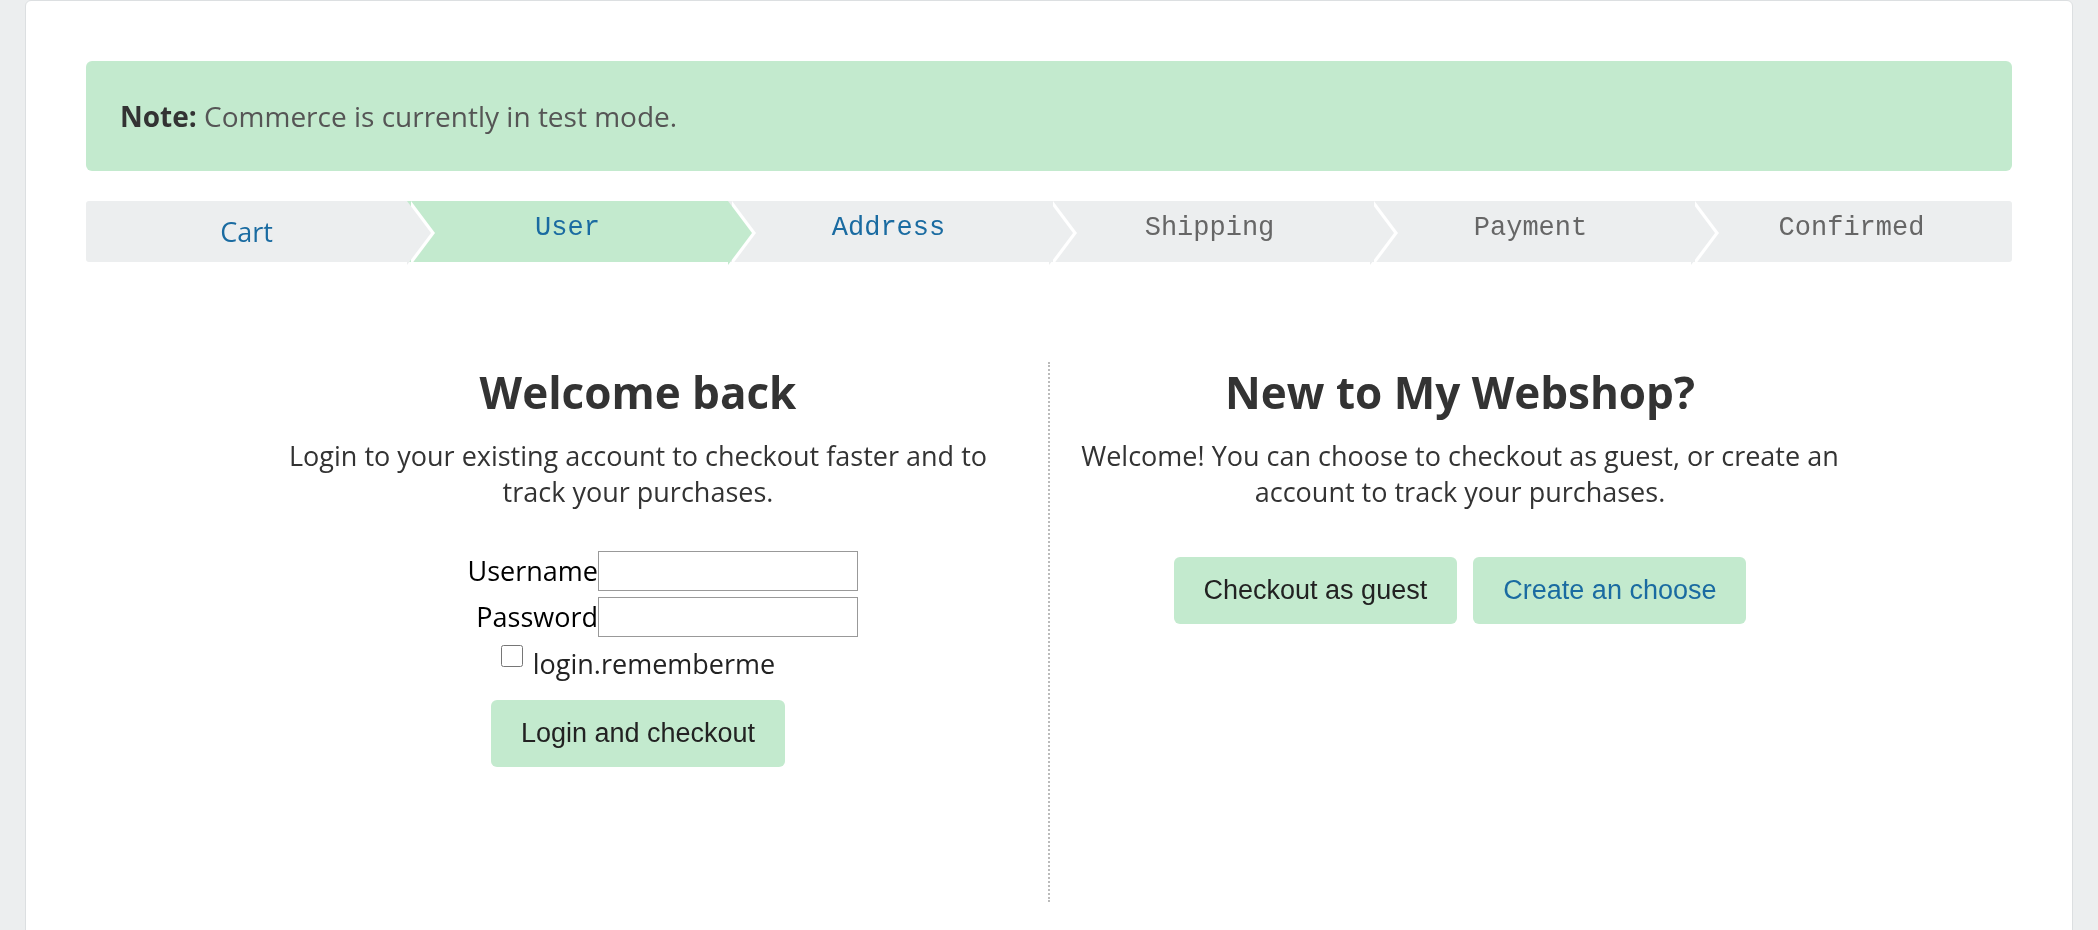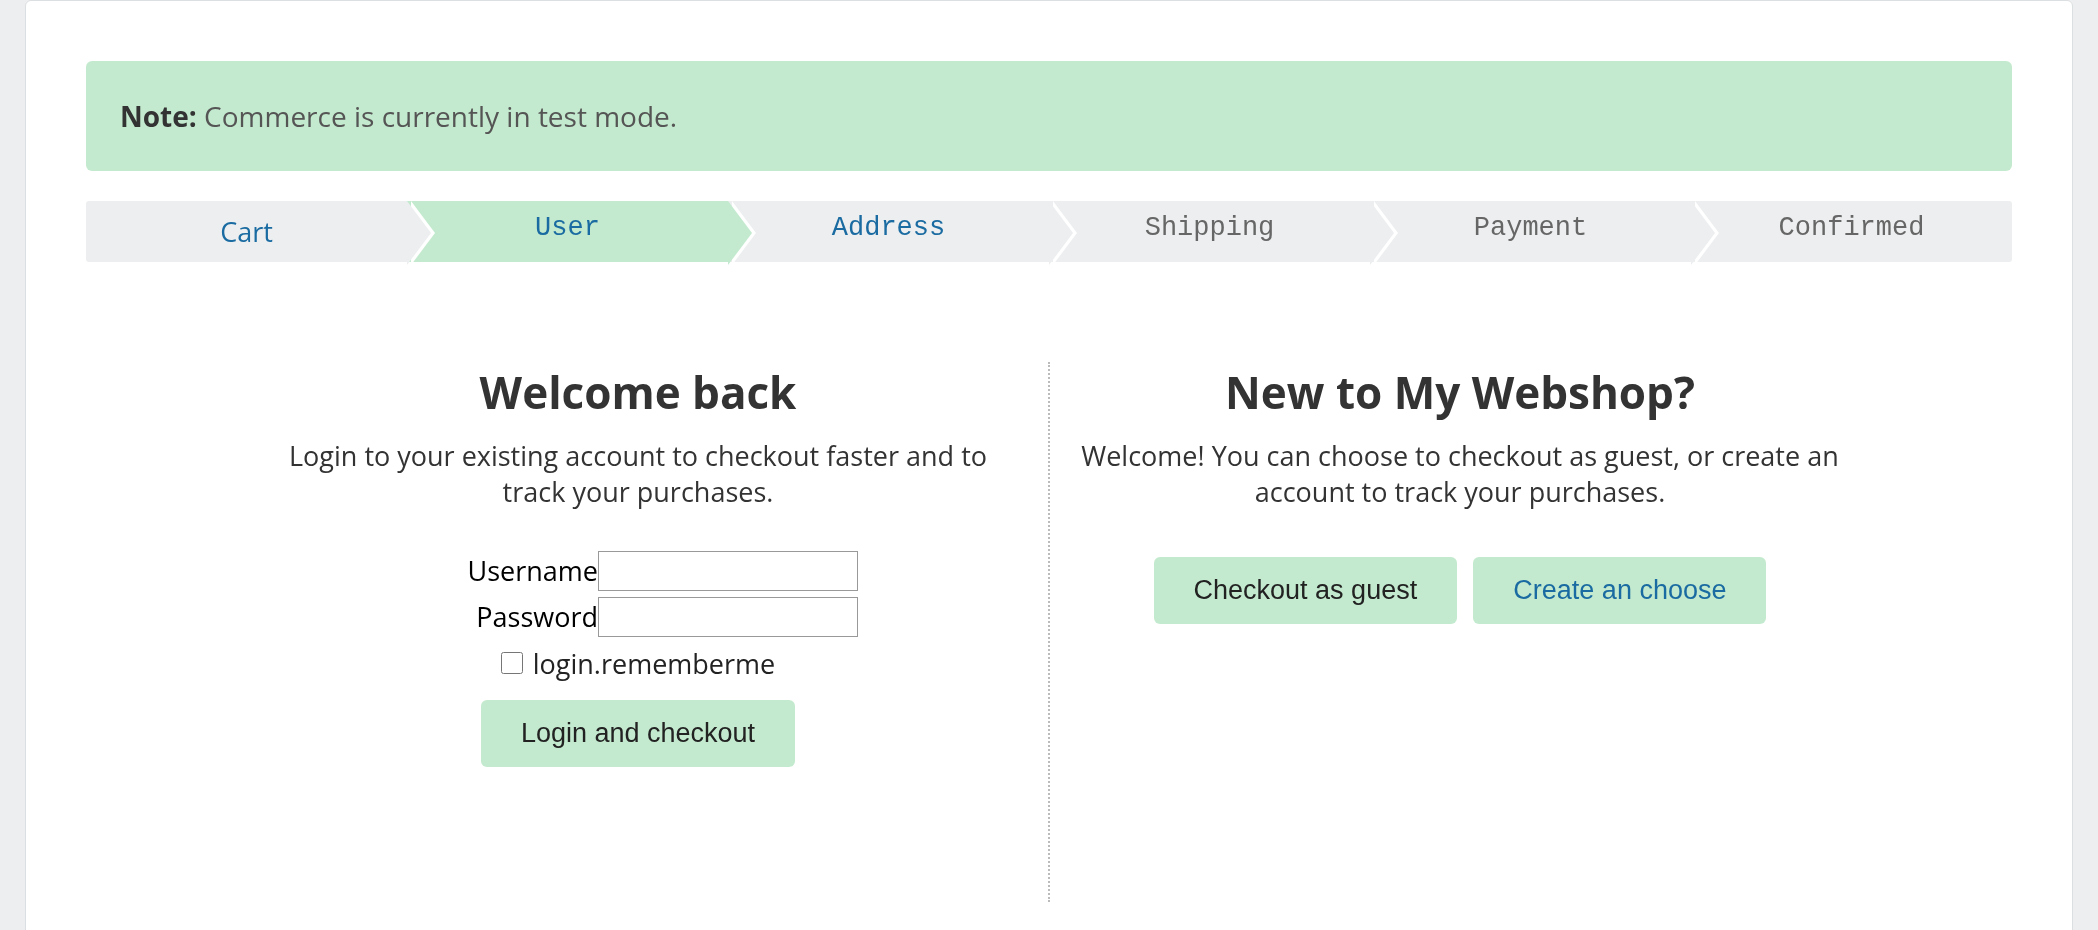--- a/index.html
+++ b/index.html
@@ -132,42 +132,42 @@
     .form-row input[type=text],
     .form-row input[type=password] {
       width: 260px;
       height: 40px;
       border: 1px solid #999;
       font-size: 22px;
       padding: 2px 6px;
     }
     .chk-row {
       display: flex;
-      align-items: center;
+      align-items: flex-start;
       justify-content: center;
       gap: 10px;
       margin-top: 8px;
       margin-bottom: 12px;
     }
     .chk-row input[type=checkbox] {
       width: 22px; height: 22px;
     }
     .chk-row span {
       font-size: 27px;
       color: #222;
     }
 
     .btn {
       display: inline-block;
       background: #c3eace;
       border: none;
       border-radius: 6px;
       font-size: 27px;
       color: #222;
-      padding: 18px 40px;
+      padding: 18px 30px;
       cursor: pointer;
       margin: 6px;
     }
     .btn.link-style {
       color: #1a6ba1;
     }
     .btn-group { margin-top: 10px; }
   </style>
 </head>
 <body>

